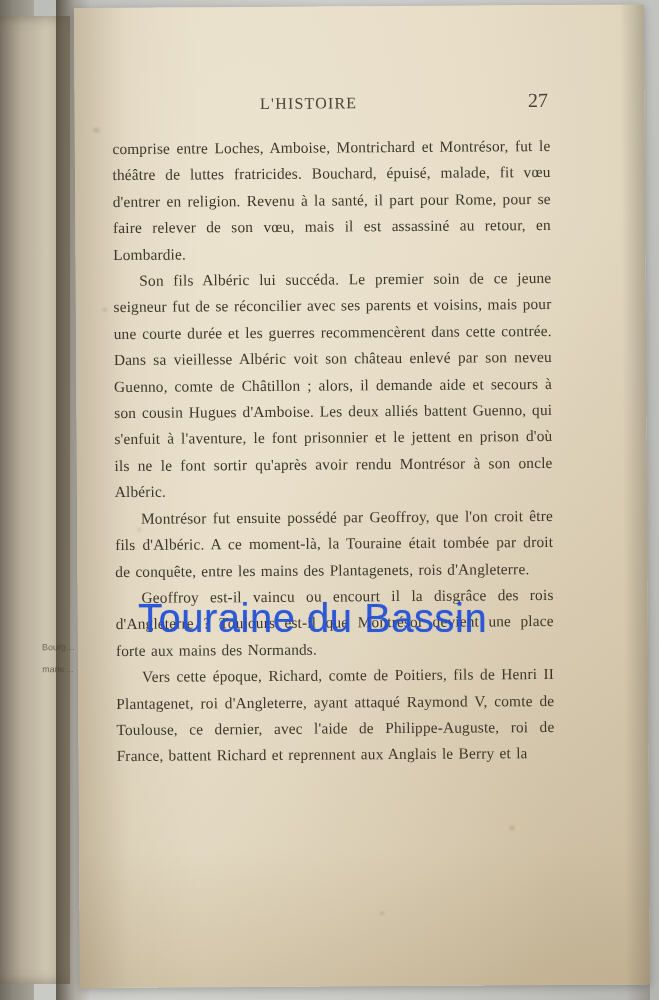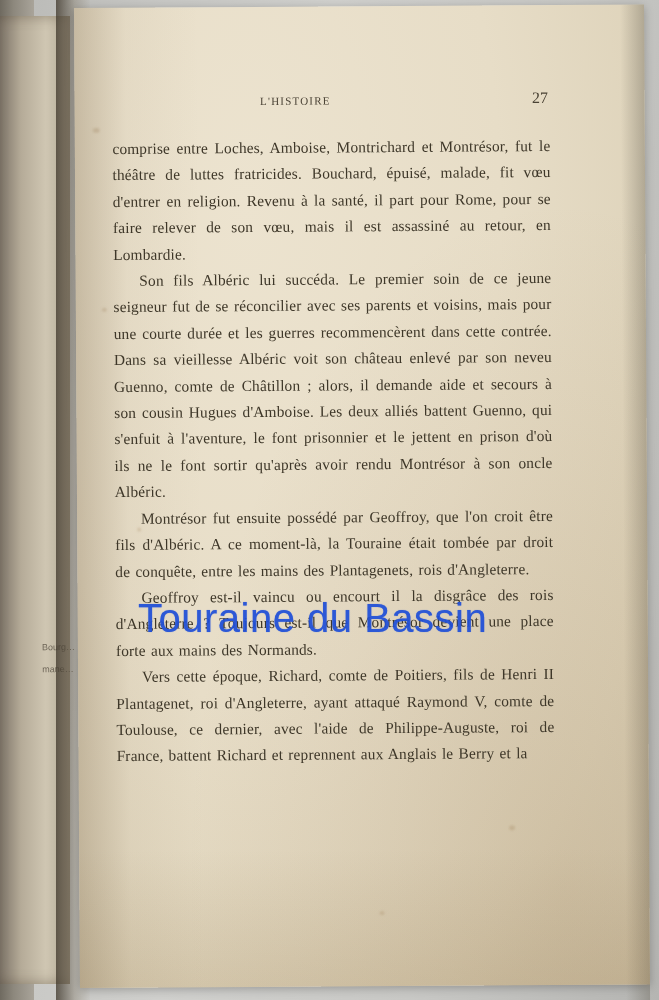--- a/index.html
+++ b/index.html
@@ -103,31 +103,31 @@
   }
   .header-line {
     position: relative;
     height: 22px;
     margin-bottom: 18px;
   }
   .running-head {
     position: absolute;
     left: 148px;
     top: 0;
-    font-size: 11px;
+    font-size: 16px;
     letter-spacing: 1.2px;
     color: #4b4336;
     font-variant: small-caps;
     font-family: "Liberation Serif", serif;
   }
   .folio {
     position: absolute;
     right: 2px;
     top: -4px;
-    font-size: 16px;
+    font-size: 20px;
     color: #4a4234;
     font-family: "Liberation Serif", serif;
   }
   p.para {
     margin: 0;
     font-size: 15.4px;
     line-height: 26.4px;
     color: #3e3729;
     text-align: justify;
     text-justify: inter-word;

